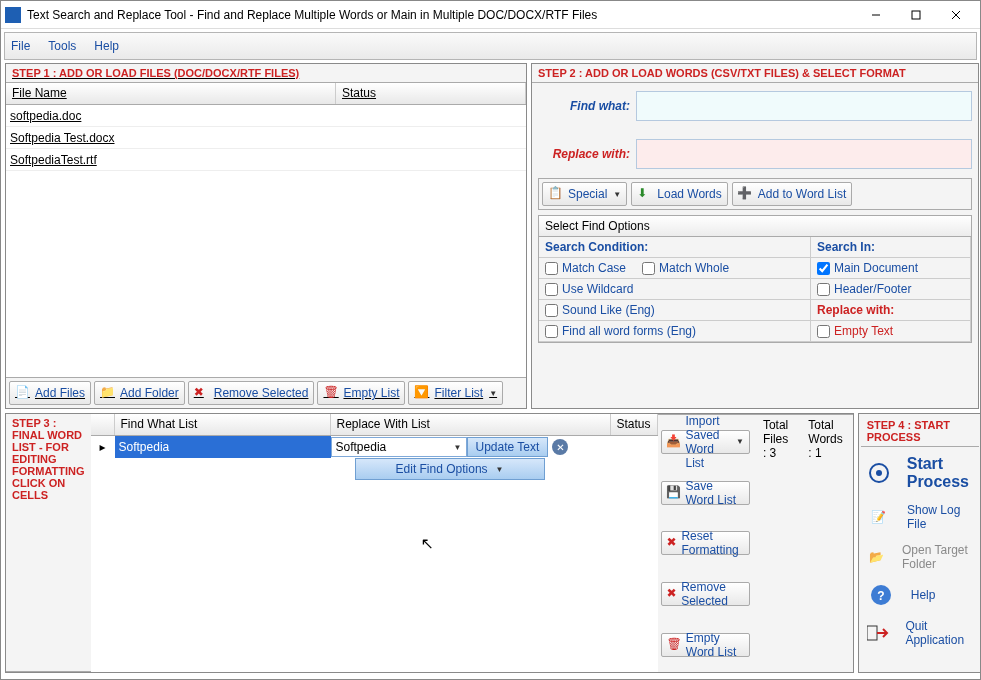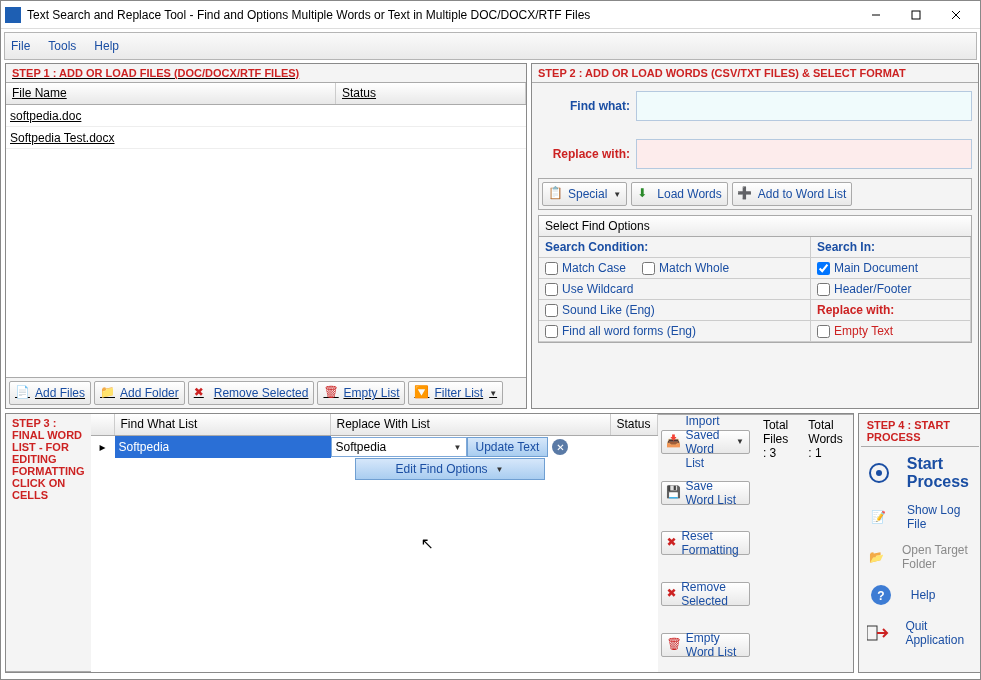--- a/index.html
+++ b/index.html
@@ -23,21 +23,21 @@
 .table-head div { padding: 3px 6px; border-right: 1px solid #ccc; color: #000; }
 .file-list { flex: 1; background: #fff; overflow: auto; }
 .file-row { display: flex; height: 22px; align-items: center; border-bottom: 1px solid #eee; }
 .file-row div:first-child { width: 330px; padding-left: 4px; }
 .file-row div:last-child { flex: 1; padding-left: 4px; }
 .toolbar { display: flex; align-items: center; padding: 3px; gap: 3px; border-top: 1px solid #aaa; background: #f4f4f4; flex-wrap: wrap; }
 .tbtn { display: flex; align-items: center; gap: 4px; padding: 2px 5px; border: 1px solid #aaa; background: linear-gradient(#fff,#e8e8e8); color: #1a4ea3; cursor: default; border-radius: 2px; height: 24px; }
 .tbtn .icon { width: 16px; height: 16px; display: inline-block; }
 .step2-body { padding: 6px; display: flex; flex-direction: column; gap: 3px; flex: 1; }
 .field-row { display: flex; align-items: center; height: 34px; gap: 6px; }
-.field-label { width: 92px; text-align: right; font-weight: bold; }
+.field-label { width: 92px; text-align: right; font-weight: bold; font-style: italic; }
 .field-label.find { color: #1a4ea3; }
 .field-label.replace { color: #c22; }
 .field-input { flex: 1; height: 30px; border: 1px solid #b5c9df; background: #f0fbfc; }
 .field-input.rep { background: #fdecec; }
 .inner-toolbar { display: flex; gap: 4px; padding: 3px 0; border:1px solid #aaa; padding:3px; margin-top:4px; }
 .find-options { border: 1px solid #aaa; margin-top: 2px; }
 .find-options-header { padding: 3px 6px; border-bottom: 1px solid #aaa; background: linear-gradient(#fff,#ececec); color:#000; }
 .find-options-grid { display: grid; grid-template-columns: 1fr 160px; }
 .fo-head { color: #1a4ea3; font-weight: bold; padding: 3px 6px; border-bottom: 1px solid #ccc; border-right: 1px solid #ccc; }
 .fo-cell { padding: 3px 6px; border-bottom: 1px solid #ccc; border-right: 1px solid #ccc; display: flex; gap: 16px; color: #1a4ea3; }
@@ -62,21 +62,21 @@
 .dropdown-arrow { font-size:8px; color:#333; margin-left:2px; }
 input[type=checkbox]{width:13px;height:13px;}
 .cursor-pointer { position:absolute; left:330px; top:120px; font-size:16px; color:#000; pointer-events:none;}
 .close-circle { width:16px;height:16px;border-radius:50%;background:#5a7aa6;color:#fff;display:flex;align-items:center;justify-content:center;font-size:10px;}
 </style>
 </head>
 <body>
 
 <div class="titlebar">
   <div class="app-icon"></div>
-  <div class="title">Text Search and Replace Tool  - Find and Options Multiple Words or Text  in Multiple DOC/DOCX/RTF Files</div>
+  <div class="title">Text Search and Replace Tool  - Find and Replace Multiple Words or Main  in Multiple DOC/DOCX/RTF Files</div>
   <div class="win-controls">
     <div class="win-btn">
         <svg width="10" height="10">
           <line x1="1" y1="5" x2="9" y2="5" stroke="#000" stroke-width="1"></line>
         </svg>
       </div>
     <div class="win-btn">
         <svg width="10" height="10">
           <rect x="1" y="1" width="8" height="8" fill="none" stroke="#000" stroke-width="1"></rect>
         </svg>
@@ -104,20 +104,24 @@
       <div style="width:330px">File Name</div>
       <div style="flex:1">Status</div>
     </div>
     <div class="file-list">
       <div class="file-row">
           <div>softpedia.doc</div>
           <div></div>
         </div>
       <div class="file-row">
           <div>Softpedia Test.docx</div>
+          <div></div>
+        </div>
+      <div class="file-row">
+          <div>SoftpediaTest.rtf</div>
           <div></div>
         </div>
     </div>
     <div class="toolbar">
       <div class="tbtn">
           <span class="icon">📄</span>
           <span>Add Files</span>
         </div>
       <div class="tbtn">
           <span class="icon">📁</span>

